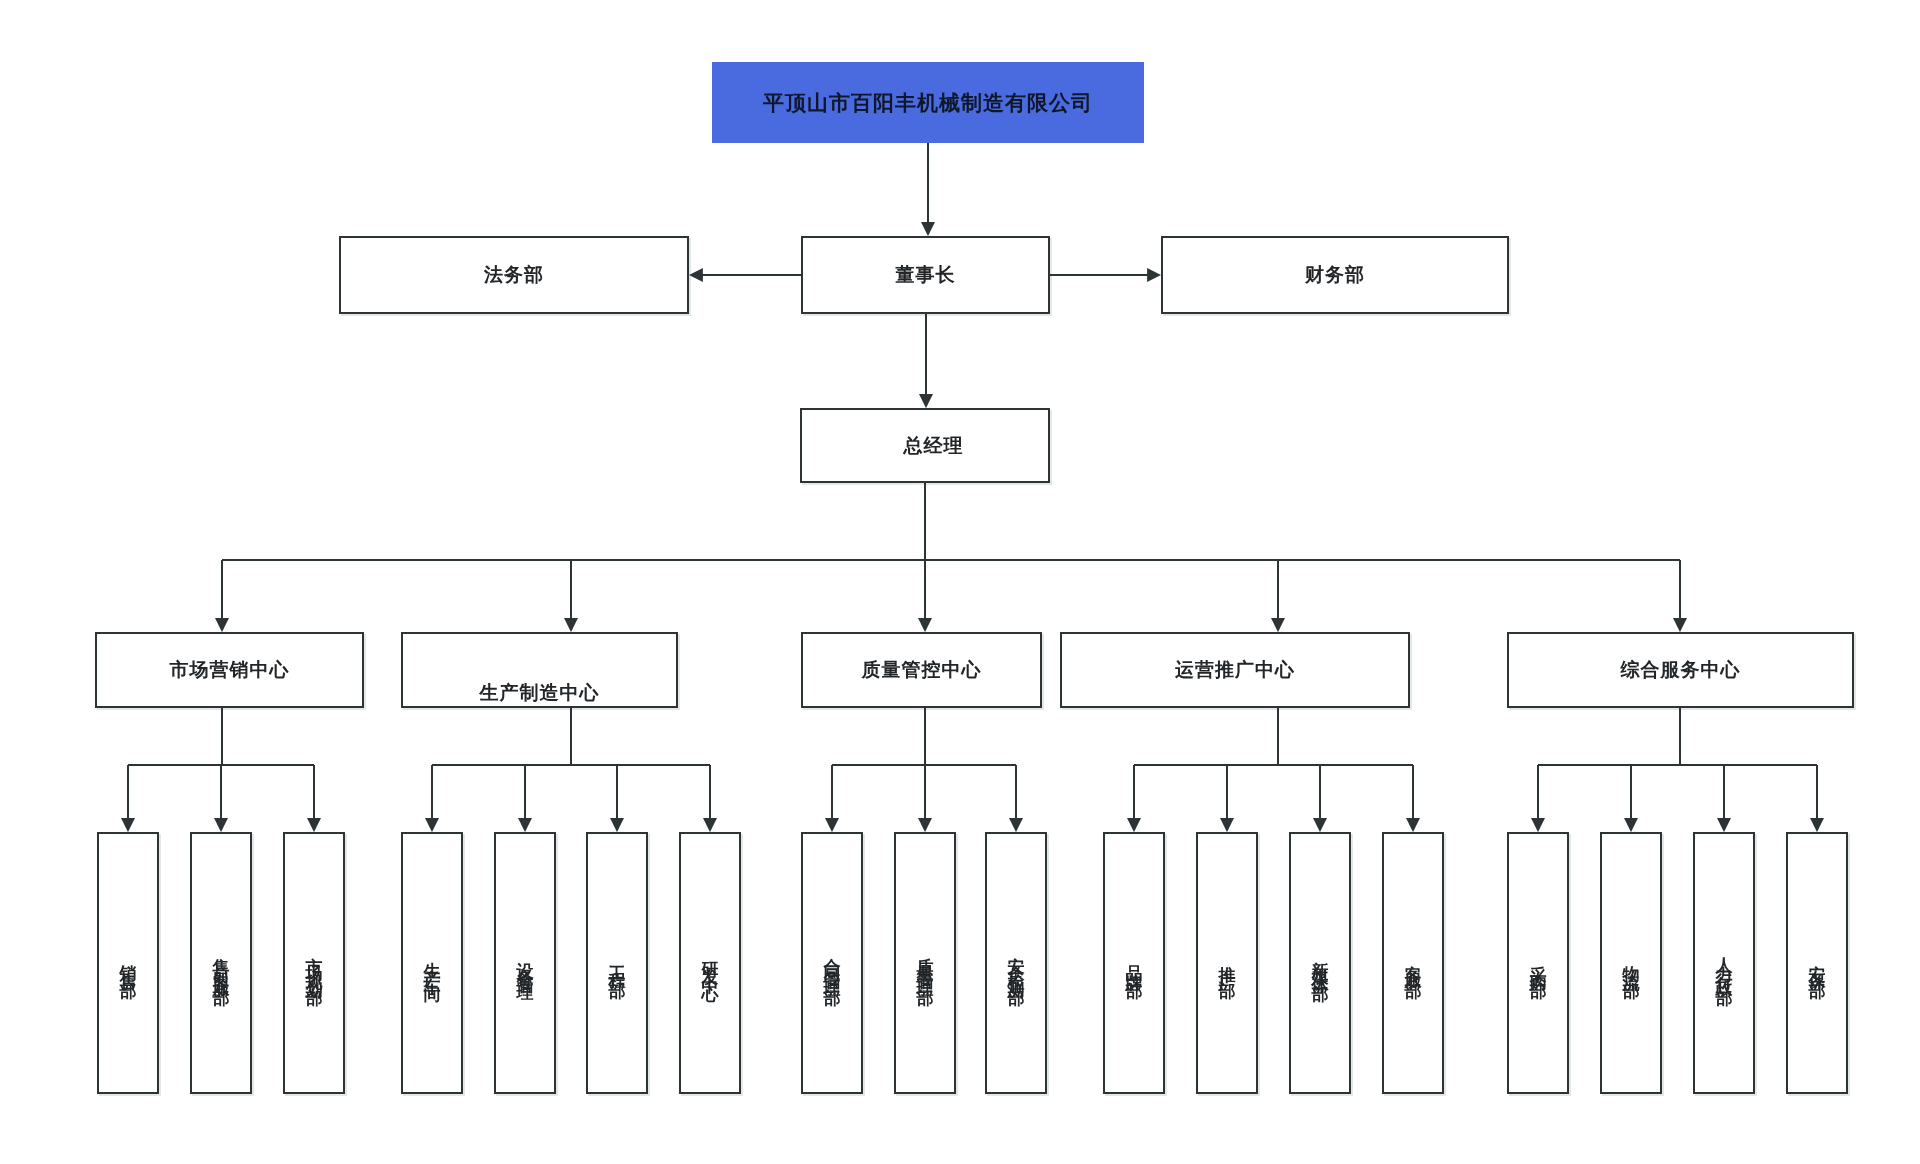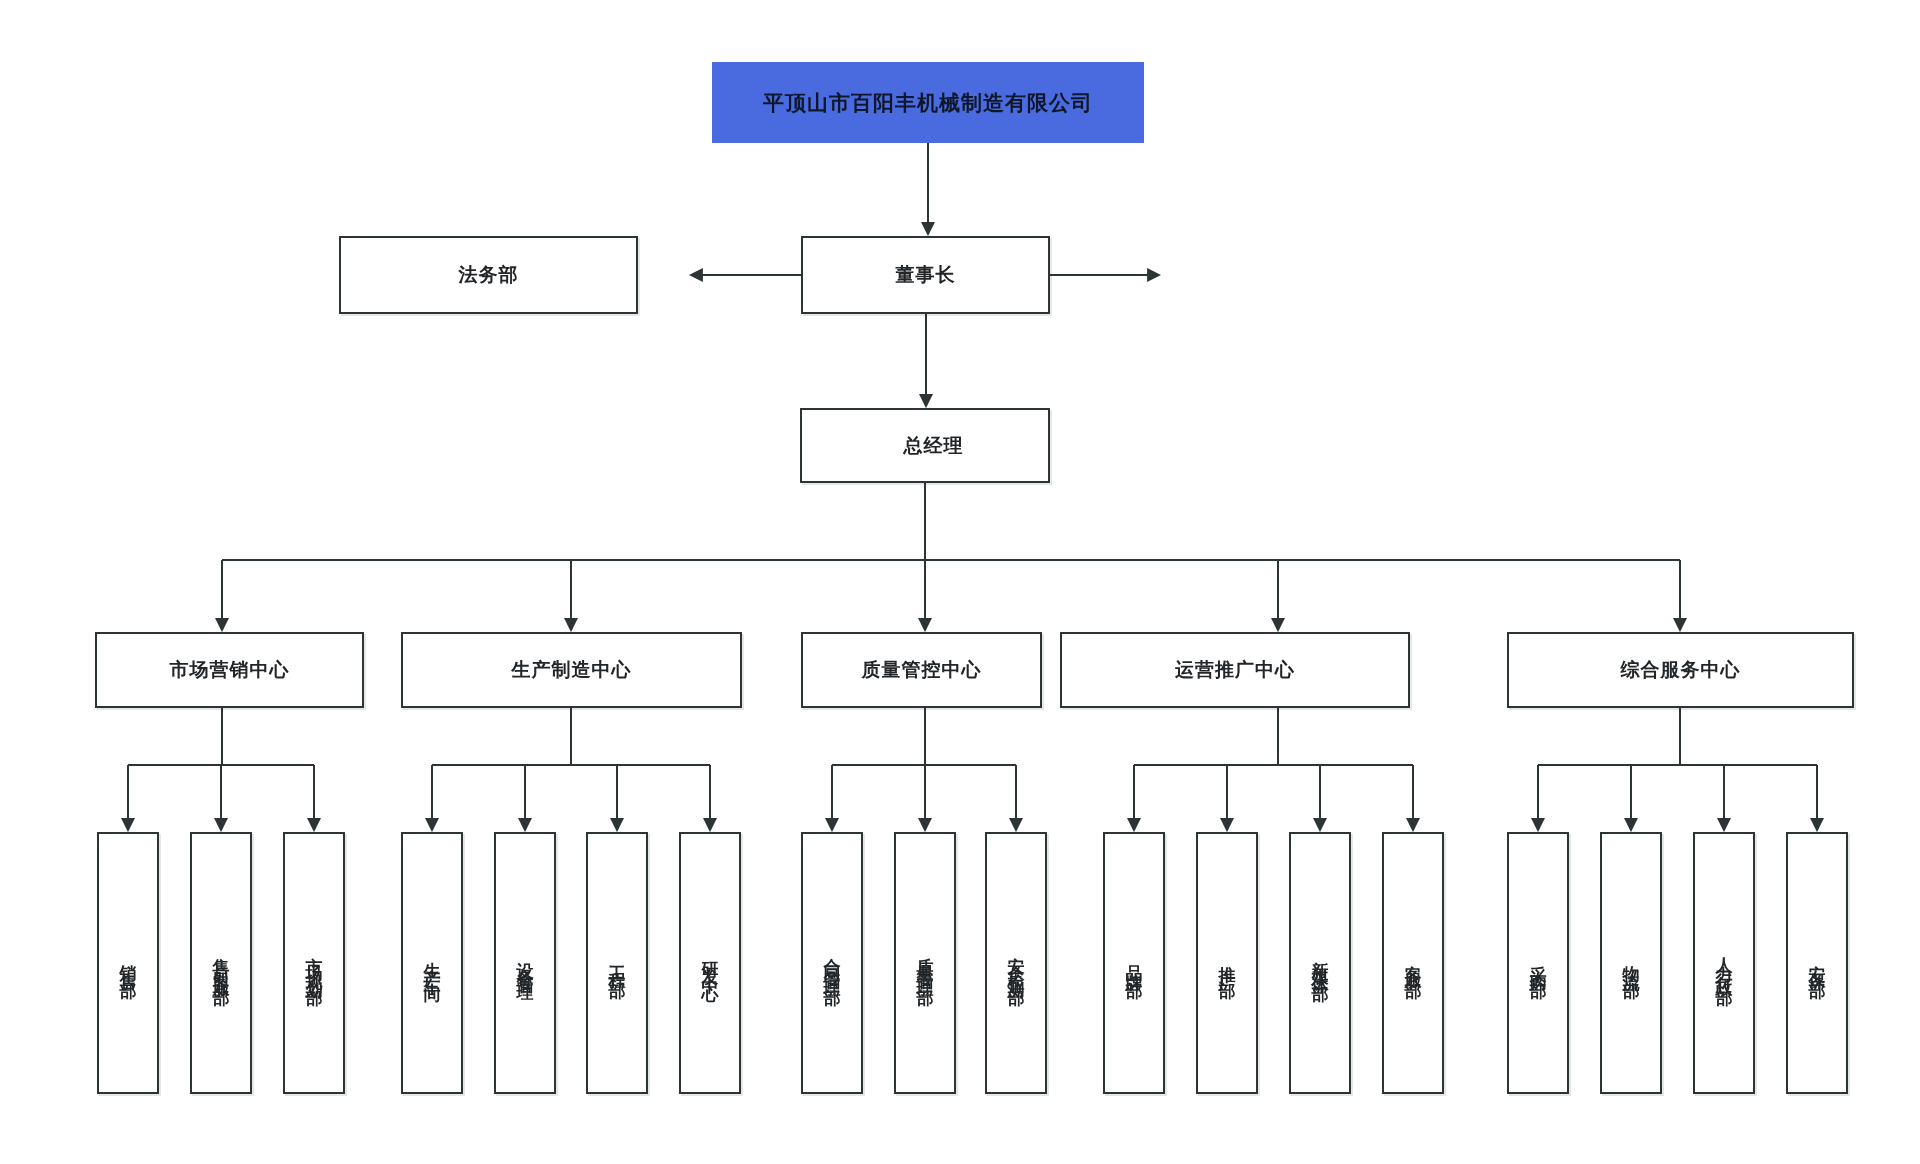--- a/index.html
+++ b/index.html
@@ -110,35 +110,38 @@
       <path d="M1631,765 V830" marker-end="url(#arw)"></path>
       <path d="M1724,765 V830" marker-end="url(#arw)"></path>
       <path d="M1817,765 V830" marker-end="url(#arw)"></path>
     </g>
   </svg>
 
   <div class="node root" style="left:712px; top:62px; width:432px; height:81px;">
     <span>平顶山市百阳丰机械制造有限公司</span>
   </div>
 
-  <div class="node lvl" style="left:339px; top:236px; width:299px; height:78px;">
+  <div class="node lvl" style="left:339px; top:236px; width:350px; height:78px;">
     <span>法务部</span>
   </div>
   <div class="node lvl" style="left:801px; top:236px; width:249px; height:78px;">
     <span>董事长</span>
   </div>
+  <div class="node lvl" style="left:1161px; top:236px; width:348px; height:78px;">
+    <span>财务部</span>
+  </div>
 
   <div class="node lvl" style="left:800px; top:408px; width:250px; height:75px;padding-left:17px;">
     <span>总经理</span>
   </div>
 
   <div class="node lvl" style="left:95px; top:632px; width:269px; height:76px;">
     <span>市场营销中心</span>
   </div>
-  <div class="node lvl" style="left:401px; top:632px; width:341px; height:76px;">
+  <div class="node lvl" style="left:401px; top:632px; width:277px; height:76px;align-items:flex-end;">
     <span>生产制造中心</span>
   </div>
   <div class="node lvl" style="left:801px; top:632px; width:241px; height:76px;">
     <span>质量管控中心</span>
   </div>
   <div class="node lvl" style="left:1060px; top:632px; width:350px; height:76px;">
     <span>运营推广中心</span>
   </div>
   <div class="node lvl" style="left:1507px; top:632px; width:347px; height:76px;">
     <span>综合服务中心</span>

